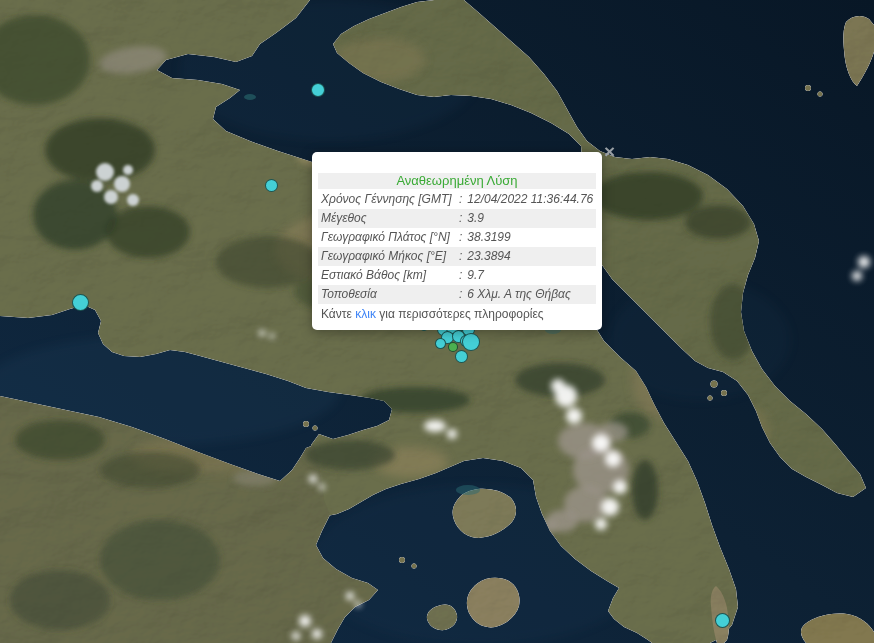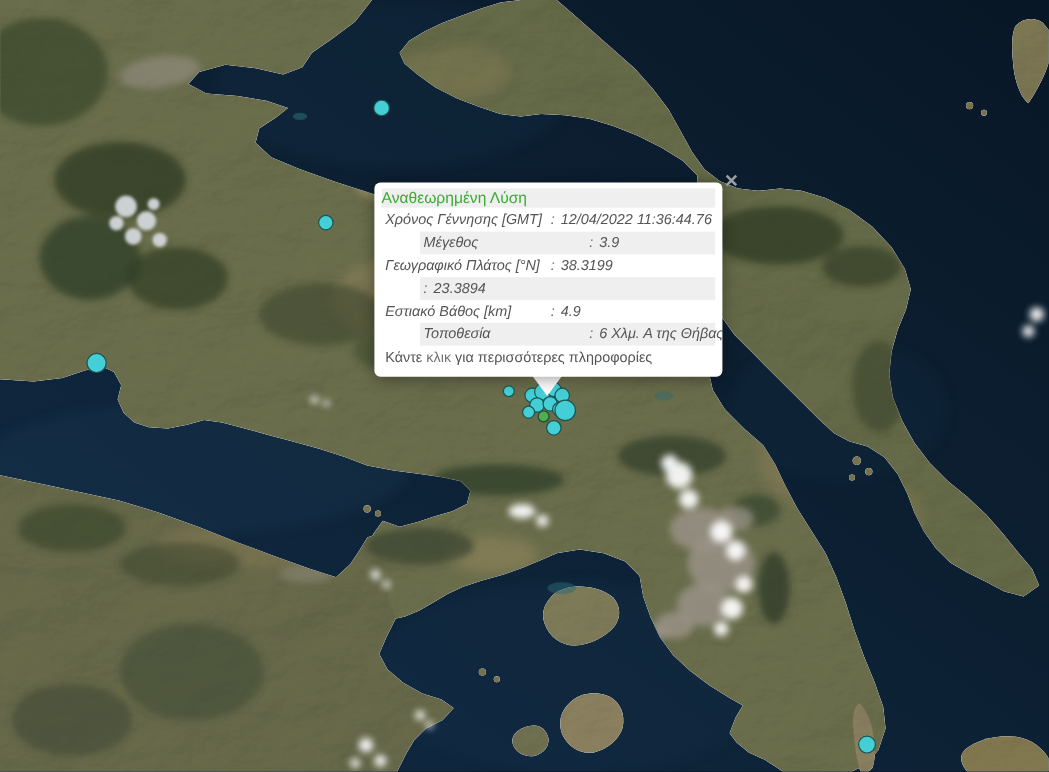--- a/index.html
+++ b/index.html
@@ -7,24 +7,24 @@
          font-family:"Liberation Sans",sans-serif;}
   .map-svg{position:absolute;left:0;top:0;z-index:1;display:block;}
   #markers-layer{position:absolute;left:0;top:0;width:874px;height:643px;z-index:10;}
   .marker{position:absolute;border-radius:50%;box-sizing:border-box;
           border:1.5px solid rgba(15,45,40,0.75);cursor:pointer;}
   
   .popup{position:absolute;left:312px;top:152px;width:290px;box-sizing:border-box;
          background:#ffffff;border-radius:5px;z-index:30;
          box-shadow:0 2px 12px rgba(0,0,0,0.35);
          padding:5px 6px 6px 6px;font-size:12px;color:#555555;}
-  .popup-title{background:#efefef;text-align:left;font-size:13px;line-height:16px;
-               margin-bottom:1px;}
+  .popup-title{background:#efefef;text-align:center;font-size:13px;line-height:16px;
+               margin-bottom:1px;margin-top:16px;}
   .prow{display:flex;line-height:19px;padding:0 3px;font-style:italic;}
-  .prow.alt{background:#efefef;margin-left:32px;}
+  .prow.alt{background:#efefef;}
   .plabel{width:138px;flex:none;}
   .psep{flex:none;}
   .pvalue{padding-left:5px;white-space:nowrap;}
   .pfooter{line-height:19px;padding:1px 3px 0 3px;}
   .plink{cursor:pointer;}
   .popup-close{position:absolute;top:-10px;right:-13px;font-size:19px;line-height:19px;
                font-weight:bold;color:#9aa0a5;cursor:pointer;}
   .popup-tail{position:absolute;left:442px;top:311px;width:0;height:0;z-index:29;
               border-left:14px solid transparent;border-right:14px solid transparent;
               border-top:19px solid #ffffff;}
@@ -268,35 +268,36 @@
       <span class="plabel">Μέγεθος</span>
       <span class="psep">:</span>
       <span class="pvalue">3.9</span>
     </div>
     <div class="prow">
       <span class="plabel">Γεωγραφικό Πλάτος [°N]</span>
       <span class="psep">:</span>
       <span class="pvalue">38.3199</span>
     </div>
     <div class="prow alt">
+      <span class="plabel">Γεωγραφικό Μήκος [°E]</span>
       <span class="psep">:</span>
       <span class="pvalue">23.3894</span>
     </div>
     <div class="prow">
       <span class="plabel">Εστιακό Βάθος [km]</span>
       <span class="psep">:</span>
-      <span class="pvalue">4.9</span>
+      <span class="pvalue">9.7</span>
     </div>
     <div class="prow alt">
       <span class="plabel">Τοποθεσία</span>
       <span class="psep">:</span>
       <span class="pvalue">6 Χλμ. Α της Θήβας</span>
     </div>
 
     <div class="pfooter">
       <span>Κάντε</span>
       <span> </span>
-      <span class="plink" style="color: #737373;">κλικ</span>
+      <span class="plink" style="color: #3b82f6;">κλικ</span>
       <span> </span>
       <span>για περισσότερες πληροφορίες</span>
     </div>
   </div>
 </div>
 
 </body></html>

